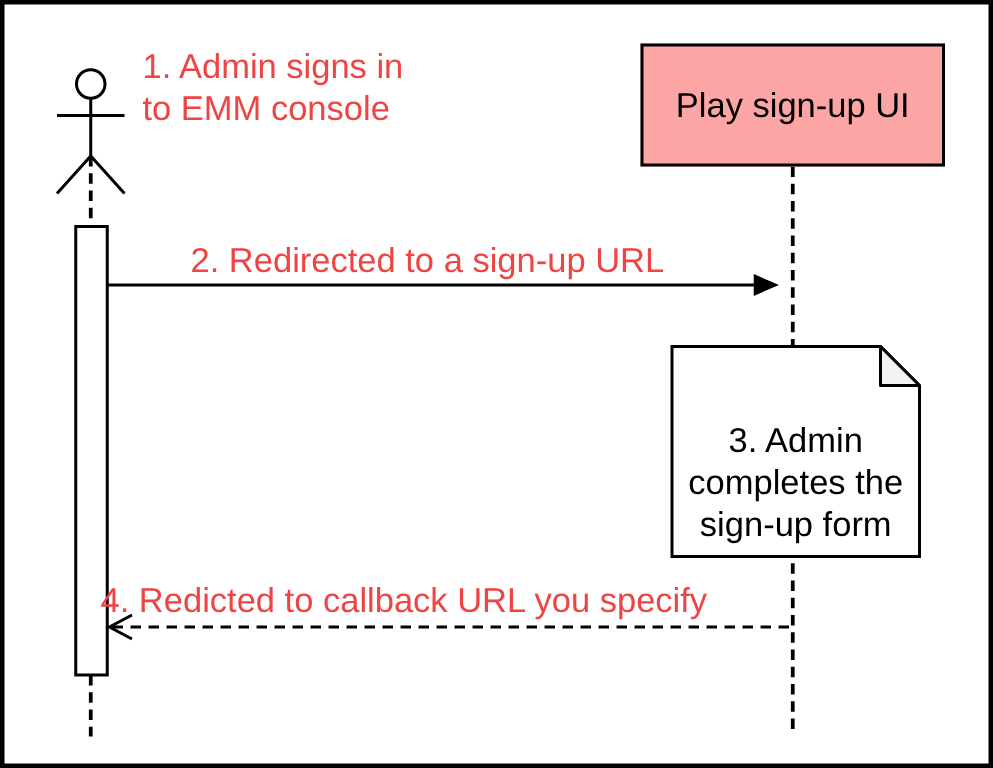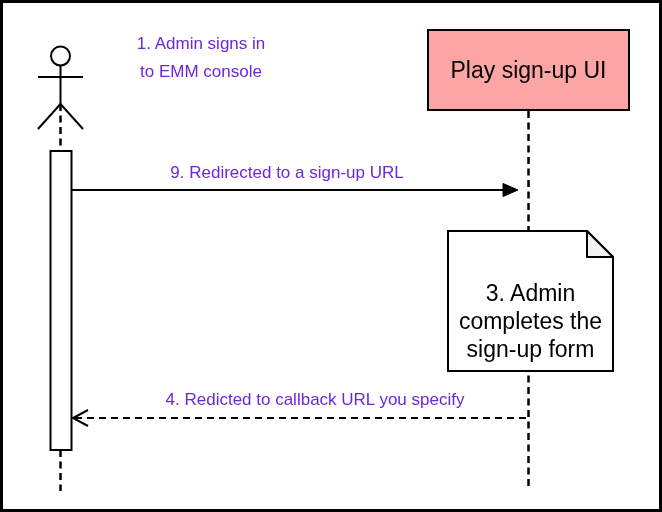--- a/index.html
+++ b/index.html
@@ -17,30 +17,29 @@
   }
   .diagram-svg {
     position: absolute;
     left: 0;
     top: 0;
     width: 662px;
     height: 512px;
   }
   .label {
     position: absolute;
-    font-size: 17px;
+    font-size: 23px;
     line-height: 28px;
-    color: #6d28d9;
-    text-align: center;
+    color: #ef4444;
     white-space: pre-line;
     letter-spacing: 0;
   }
   .msg1 { left: 95px;  top: 30px;  width: 212px; }
   .msg2 { left: 127px; top: 159px; width: 320px; }
-  .msg4 { left: 85px;  top: 386px; width: 460px; }
+  .msg4 { left: 67px;  top: 386px; width: 460px; }
   .lifeline-head {
     position: absolute;
     left: 427px;
     top: 29px;
     width: 203px;
     height: 82px;
     box-sizing: border-box;
     border: 2px solid #000000;
     background: #fca5a5;
     display: flex;
@@ -104,19 +103,19 @@
 
     <rect x="50.5" y="151" width="21" height="299" fill="#ffffff" stroke="#000000" stroke-width="2"></rect>
   </svg>
 
   <div class="lifeline-head">
     <span>Play sign-up UI</span>
   </div>
 
   <div class="label msg1">1. Admin signs in
 to EMM console</div>
-  <div class="label msg2">9. Redirected to a sign-up URL</div>
+  <div class="label msg2">2. Redirected to a sign-up URL</div>
   <div class="note-label">3. Admin
 completes the
 sign-up form</div>
   <div class="label msg4">4. Redicted to callback URL you specify</div>
 
 </div>
 
 </body></html>

